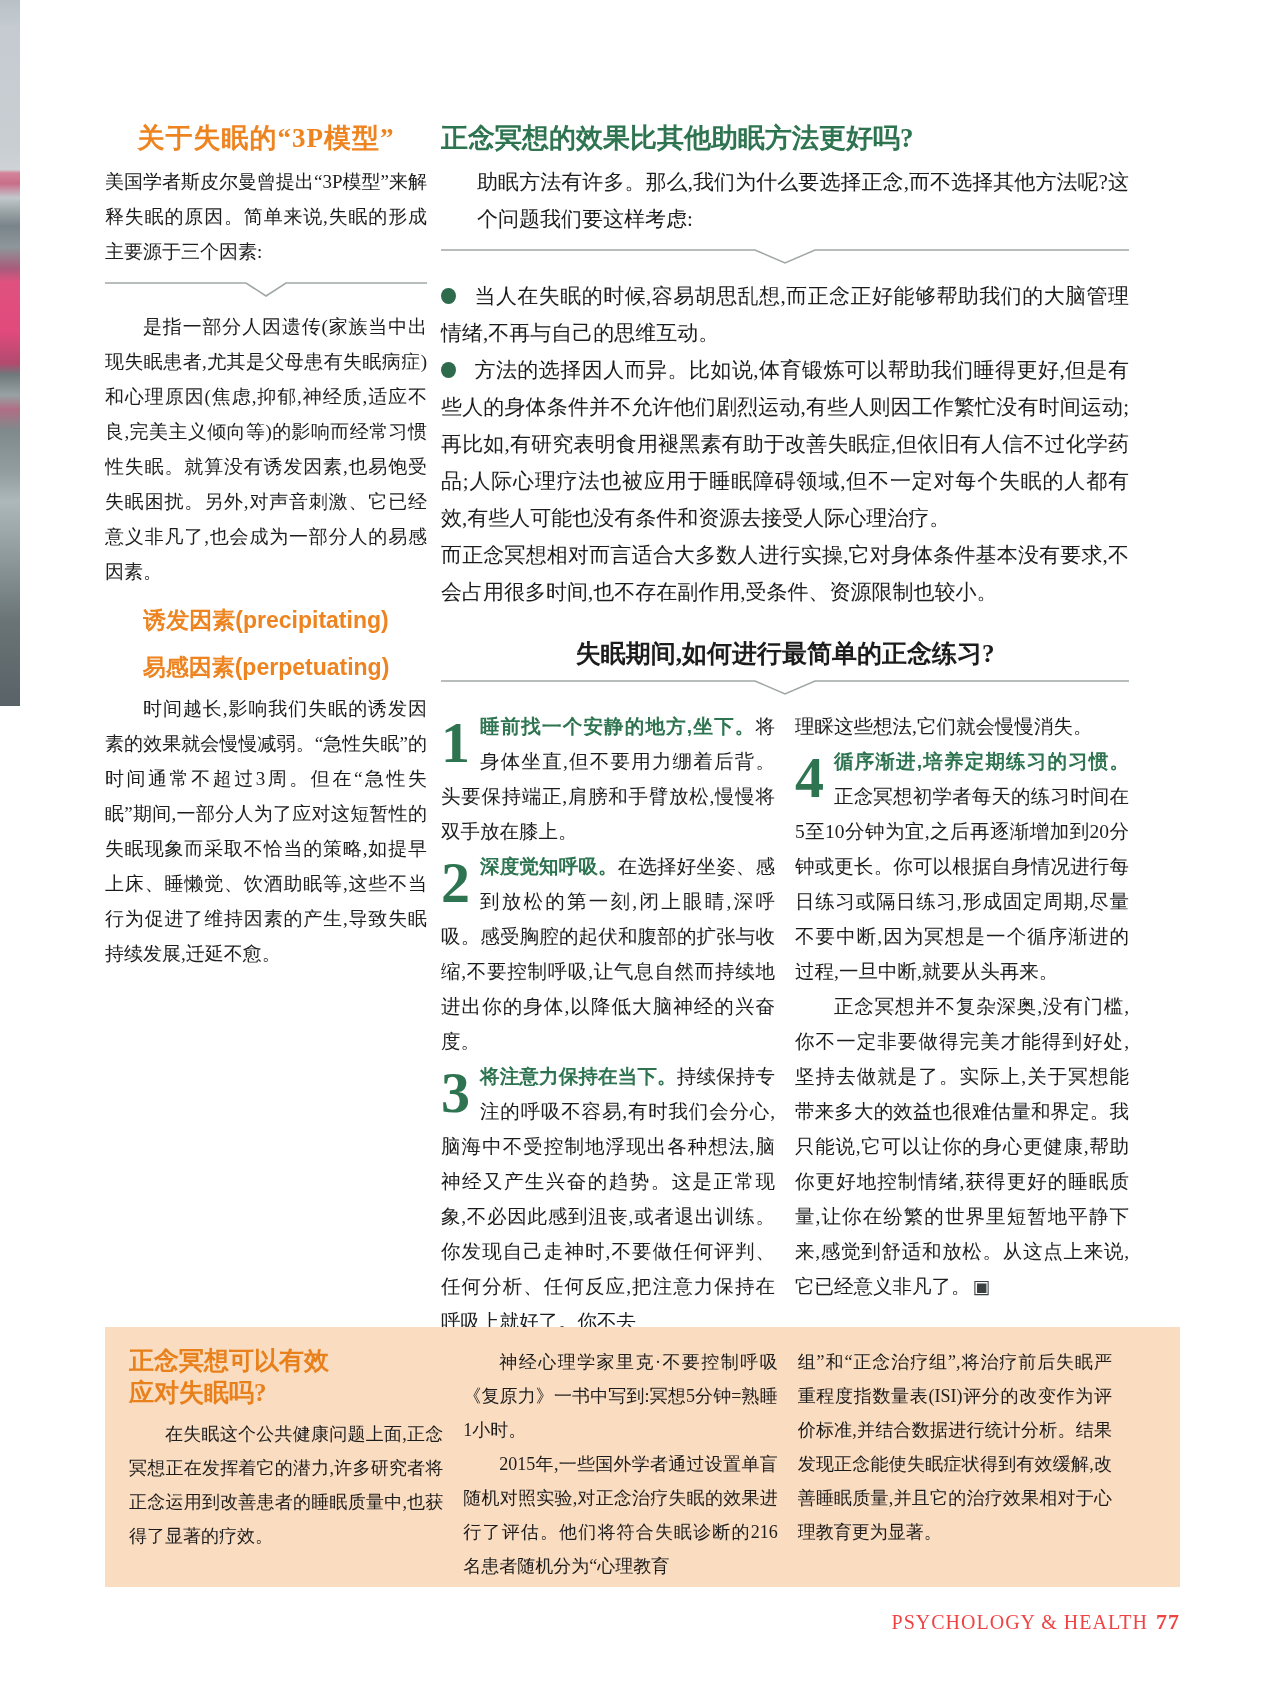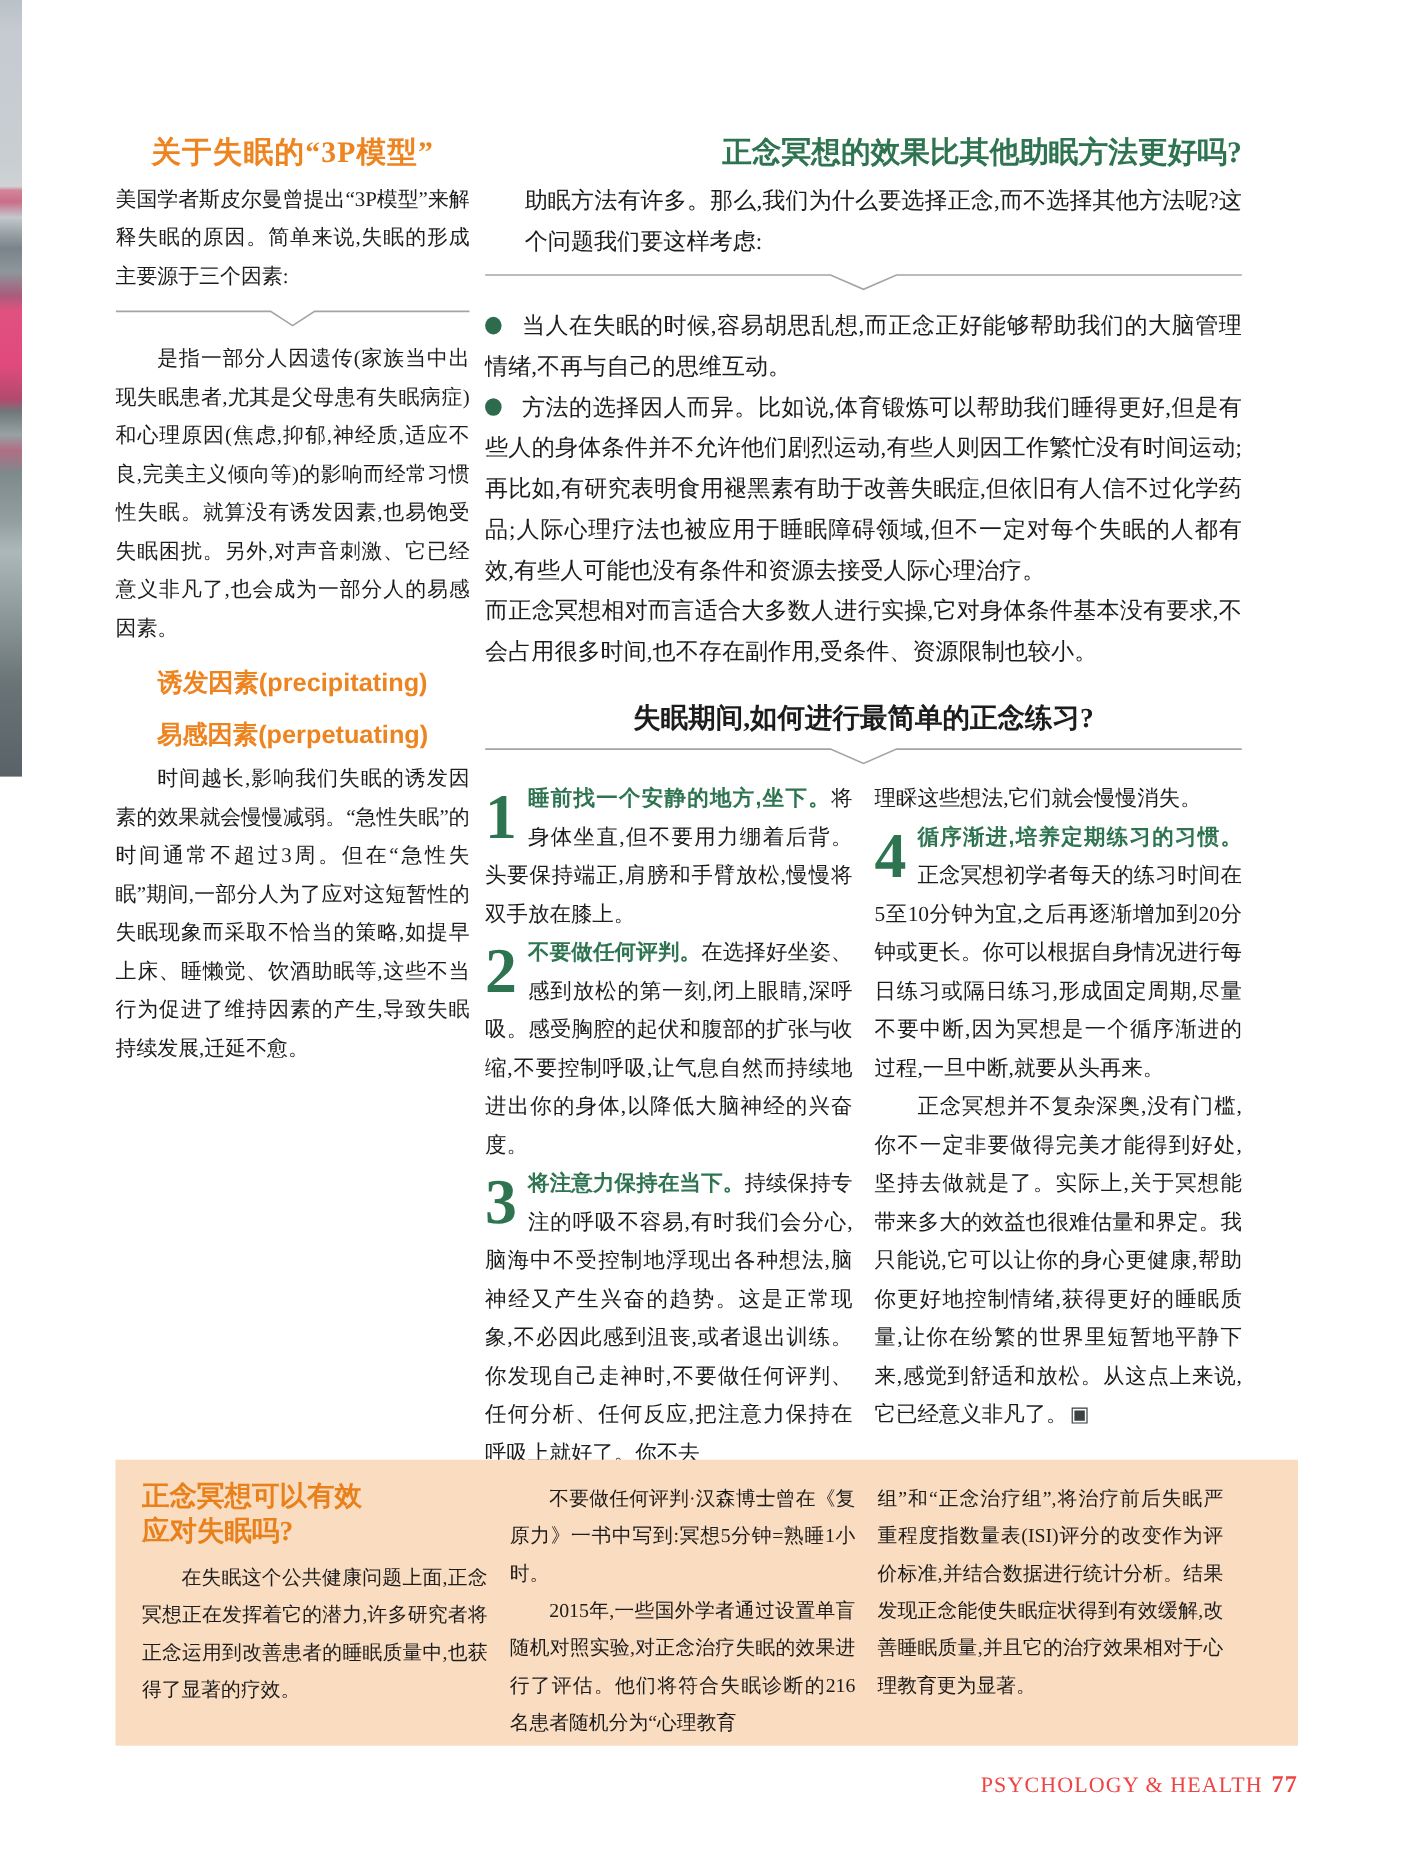--- a/index.html
+++ b/index.html
@@ -32,21 +32,21 @@
   .notch-divider { display:block; width:100%; height:18px; margin:12px 0 10px 0; }
   .lc-head {
     font-family:"Liberation Sans","DejaVu Sans",sans-serif;
     font-size:23px; font-weight:bold; color:#ee8420; text-align:center;
     margin:16px 0 8px 0;
   }
   .lc-body { font-size:19px; line-height:35px; text-indent:2em; text-align:justify; }
 
   
   .right-col { width:688px; flex:none; }
-  .rc-title { font-size:27px; font-weight:bold; color:#2e7450; text-align:right; line-height:32px; }
+  .rc-title { font-size:27px; font-weight:bold; color:#2e7450; text-align:left; line-height:32px; }
   .rc-intro { font-size:21px; line-height:37px; margin-top:10px; text-align:justify;margin-left:36px; }
   .right-col .notch-divider { margin:10px 0 12px 0; }
   .bullet-para { font-size:21px; line-height:37px; text-align:justify; }
   .bullet-dot {
     display:inline-block; width:15px; height:16px; border-radius:50%;
     background:#2d6b4c; margin-right:18px; vertical-align:-1px;
   }
   .rc-plain { font-size:21px; line-height:37px; text-align:justify; }
   .mid-title { font-size:25px; font-weight:bold; text-align:center; margin-top:28px; line-height:30px; }
   .two-col { display:flex; gap:20px; margin-top:8px; }
@@ -118,39 +118,39 @@
       <p class="rc-plain">而正念冥想相对而言适合大多数人进行实操,它对身体条件基本没有要求,不会占用很多时间,也不存在副作用,受条件、资源限制也较小。</p>
 
       <h3 class="mid-title">失眠期间,如何进行最简单的正念练习?</h3>
       <svg class="notch-divider" viewBox="0 0 688 18" preserveAspectRatio="none">
         <path d="M0 2 H314 L344 15 L374 2 H688" fill="none" stroke="#a0a6a6" stroke-width="1.5"></path>
       </svg>
 
       <div class="two-col">
         <div class="practice-col">
           <p class="step"><span class="step-num">1</span><span class="step-lead">睡前找一个安静的地方,坐下。</span><span>将身体坐直,但不要用力绷着后背。头要保持端正,肩膀和手臂放松,慢慢将双手放在膝上。</span></p>
-          <p class="step"><span class="step-num">2</span><span class="step-lead">不要做任何评判。</span><span>在选择好坐姿、感到放松的第一刻,闭上眼睛,深呼吸。感受胸腔的起伏和腹部的扩张与收缩,不要控制呼吸,让气息自然而持续地进出你的身体,以降低大脑神经的兴奋度。</span></p>
+          <p class="step"><span class="step-num">2</span><span class="step-lead">深度觉知呼吸。</span><span>在选择好坐姿、感到放松的第一刻,闭上眼睛,深呼吸。感受胸腔的起伏和腹部的扩张与收缩,不要控制呼吸,让气息自然而持续地进出你的身体,以降低大脑神经的兴奋度。</span></p>
           <p class="step"><span class="step-num">3</span><span class="step-lead">将注意力保持在当下。</span><span>持续保持专注的呼吸不容易,有时我们会分心,脑海中不受控制地浮现出各种想法,脑神经又产生兴奋的趋势。这是正常现象,不必因此感到沮丧,或者退出训练。你发现自己走神时,不要做任何评判、任何分析、任何反应,把注意力保持在呼吸上就好了。你不去</span></p>
         </div>
         <div class="practice-col">
           <p class="cont-para">理睬这些想法,它们就会慢慢消失。</p>
           <p class="step"><span class="step-num">4</span><span class="step-lead">循序渐进,培养定期练习的习惯。</span><span>正念冥想初学者每天的练习时间在5至10分钟为宜,之后再逐渐增加到20分钟或更长。你可以根据自身情况进行每日练习或隔日练习,形成固定周期,尽量不要中断,因为冥想是一个循序渐进的过程,一旦中断,就要从头再来。</span></p>
           <p class="closing-para"><span>正念冥想并不复杂深奥,没有门槛,你不一定非要做得完美才能得到好处,坚持去做就是了。实际上,关于冥想能带来多大的效益也很难估量和界定。我只能说,它可以让你的身心更健康,帮助你更好地控制情绪,获得更好的睡眠质量,让你在纷繁的世界里短暂地平静下来,感觉到舒适和放松。从这点上来说,它已经意义非凡了。</span><span class="end-mark">▣</span></p>
         </div>
       </div>
     </div>
   </div>
 
   <div class="highlight-box">
     <div class="box-col">
       <h3 class="box-title"><span>正念冥想可以有效</span><br><span>应对失眠吗?</span></h3>
       <p class="box-body">在失眠这个公共健康问题上面,正念冥想正在发挥着它的潜力,许多研究者将正念运用到改善患者的睡眠质量中,也获得了显著的疗效。</p>
     </div>
     <div class="box-col">
-      <p class="box-body">不要做任何评判·汉森博士曾在《复原力》一书中写到:冥想5分钟=熟睡1小时。</p>
+      <p class="box-body">神经心理学家里克·不要控制呼吸《复原力》一书中写到:冥想5分钟=熟睡1小时。</p>
       <p class="box-body">2015年,一些国外学者通过设置单盲随机对照实验,对正念治疗失眠的效果进行了评估。他们将符合失眠诊断的216名患者随机分为“心理教育</p>
     </div>
     <div class="box-col">
       <p class="box-body no-indent">组”和“正念治疗组”,将治疗前后失眠严重程度指数量表(ISI)评分的改变作为评价标准,并结合数据进行统计分析。结果发现正念能使失眠症状得到有效缓解,改善睡眠质量,并且它的治疗效果相对于心理教育更为显著。</p>
     </div>
   </div>
 
   <div class="footer">
     <span>PSYCHOLOGY &amp; HEALTH</span><span class="page-num">77</span>
   </div>

